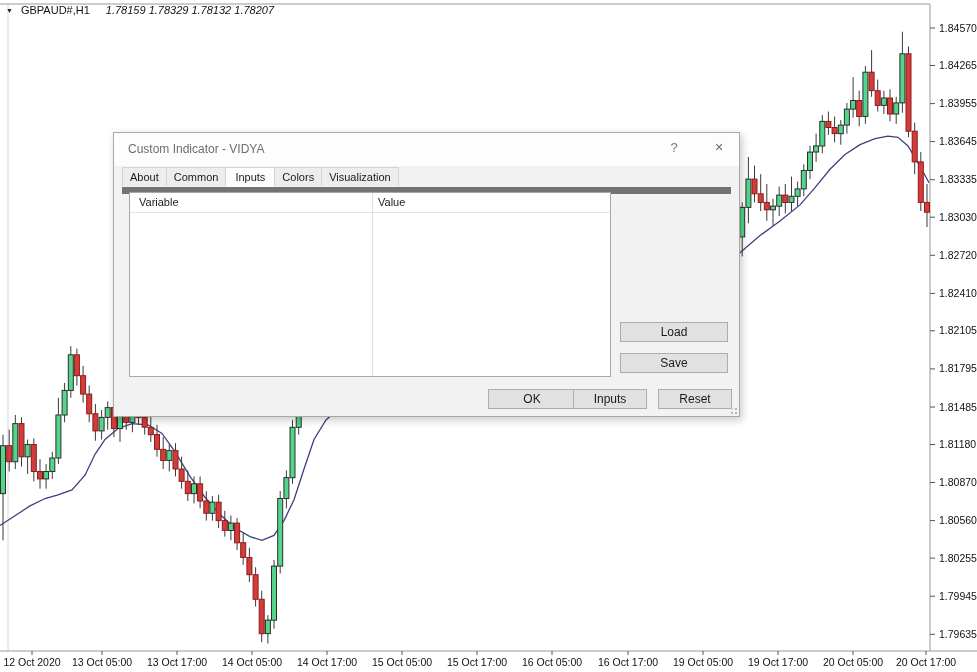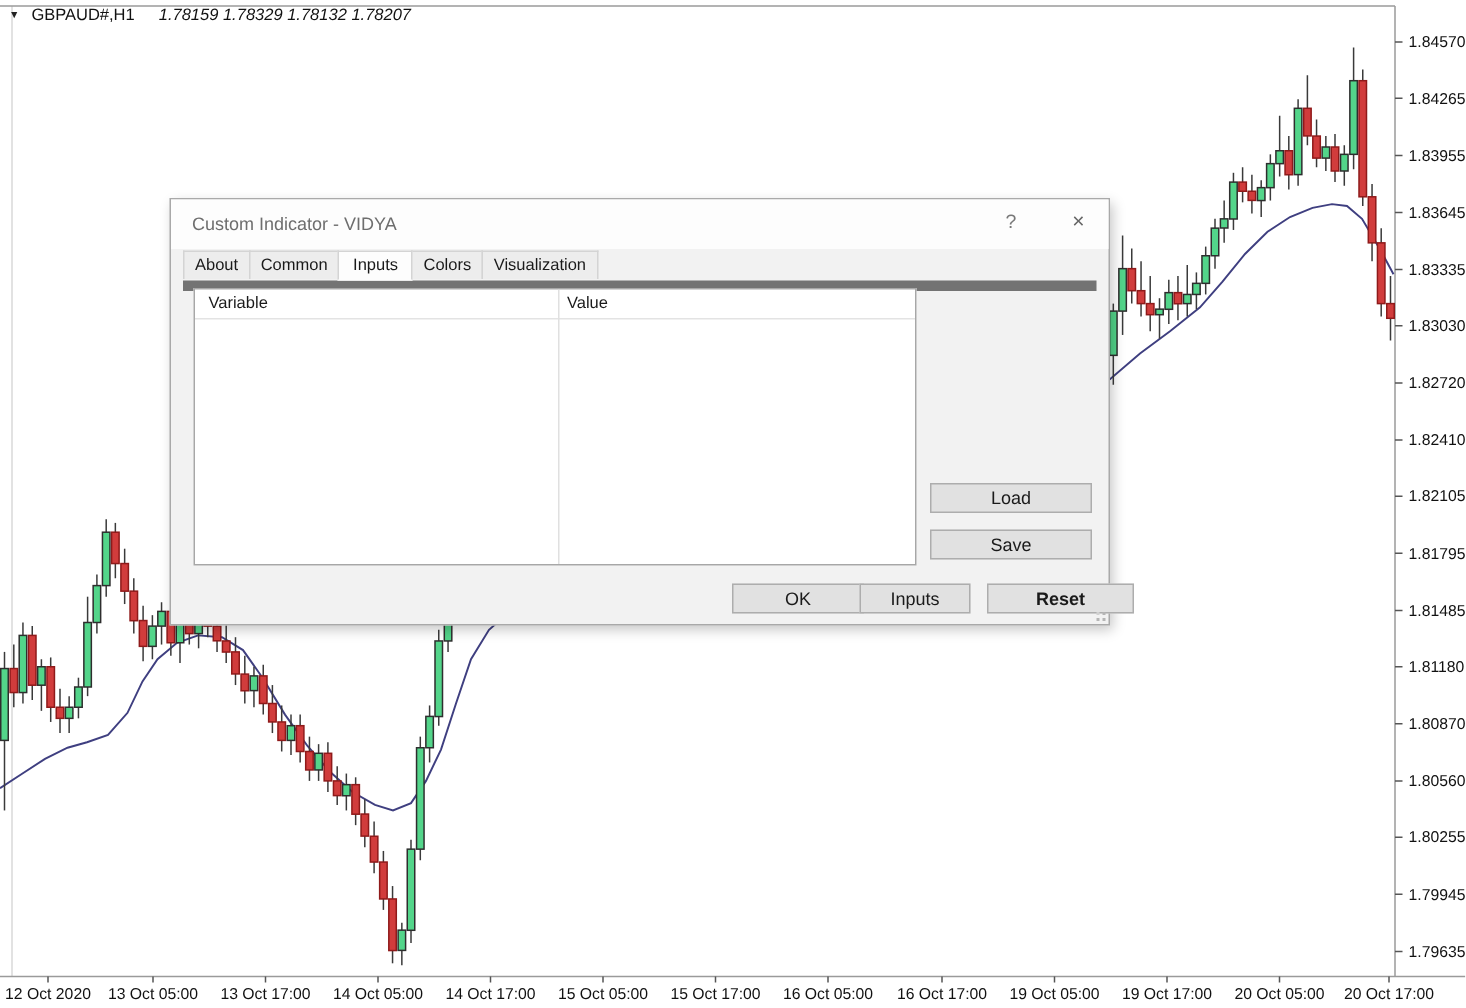--- a/index.html
+++ b/index.html
@@ -41,21 +41,21 @@
   .num-icon{display:inline-block;width:15px;height:11px;margin-right:7px;border:1px solid #6aa6d8;border-radius:2px;
             background:linear-gradient(#cfe7f8,#8fc3ea);color:#134a7c;font-size:7px;font-weight:bold;
             line-height:11px;text-align:center;letter-spacing:0;}
 
   .btn{position:absolute;background:#e1e1e1;border:1px solid #adadad;font-family:"Liberation Sans",sans-serif;
        font-size:12px;color:#1a1a1a;padding:0;cursor:pointer;}
   .btn.load{left:506px;top:189px;width:108px;height:20px;}
   .btn.save{left:506px;top:220px;width:108px;height:20px;}
   .btn.ok{left:374px;top:256px;width:88px;height:20px;}
   .btn.cancel{left:459px;top:256px;width:74px;height:20px;}
-  .btn.reset{left:544px;top:256px;width:98px;height:20px;font-weight:bold;}
+  .btn.reset{left:544px;top:256px;width:74px;height:20px;}
 
   .grip{position:absolute;right:2px;bottom:2px;width:9px;height:9px;}
   .grip i{position:absolute;width:2px;height:2px;background:#b5b5b5;}
   .grip i:nth-child(1){right:0;bottom:0;}
   .grip i:nth-child(2){right:4px;bottom:0;}
   .grip i:nth-child(3){right:0;bottom:4px;}
   .grip i:nth-child(4){right:4px;bottom:4px;background:#d0d0d0;}
 </style>
 </head>
 <body>

